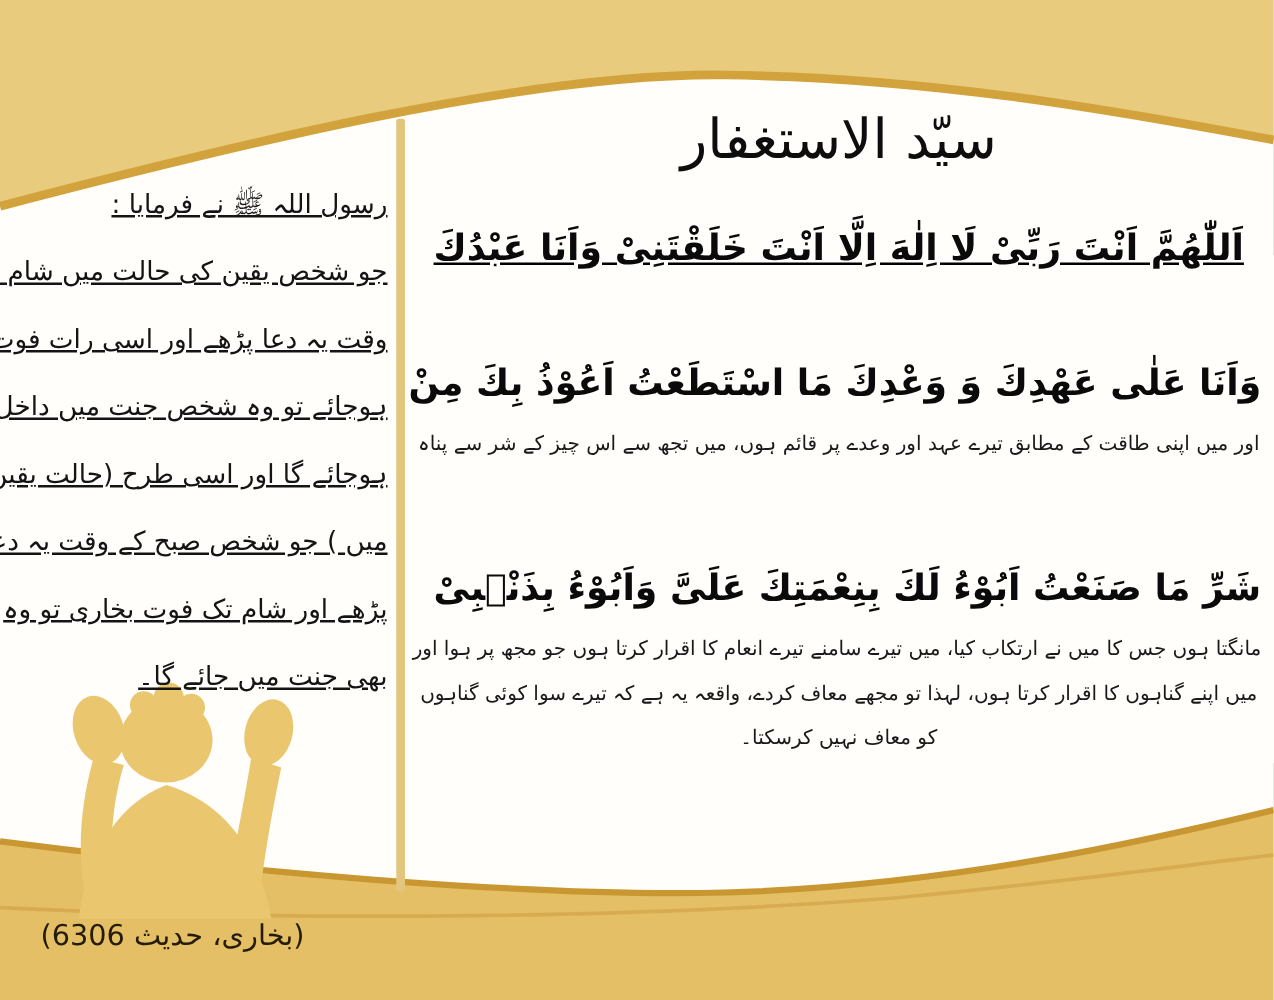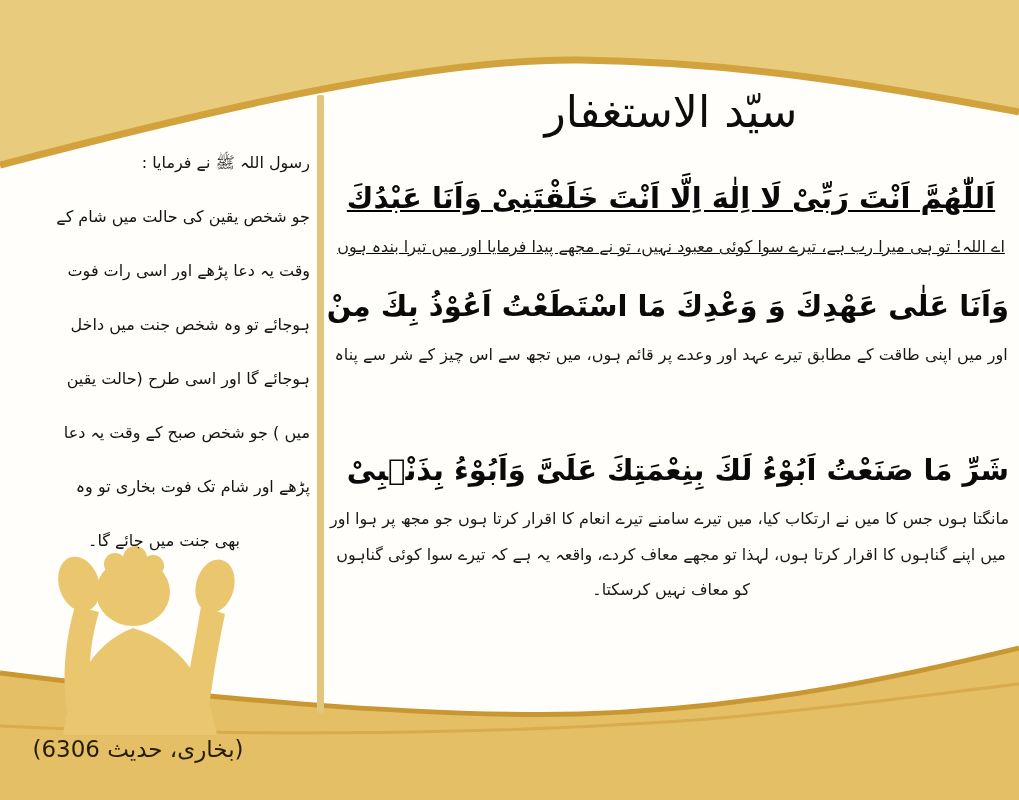--- a/index.html
+++ b/index.html
@@ -15,24 +15,24 @@
   .divider{
     position:absolute; left:317px; top:95px; width:7px; height:618px;
     background:#e3c67e; border-radius:2px;
   }
   
   .sidebar{
     position:absolute; left:18px; top:136px; width:292px;
     direction:rtl; text-align:right; color:#141414;
   }
   .sidebar .line{
-    font-size:16px; line-height:54px; font-weight:500;
-    white-space:nowrap; overflow:visible;
+    font-size:21px; line-height:54px; font-weight:500;
+    white-space:nowrap; overflow:visible;text-decoration:underline;
   }
-  .sidebar .line.centered{ text-align:center; }
+  .sidebar .line.centered{ text-align:right; }
   
   .page-title{
     position:absolute; left:335px; top:86px; width:672px;
     direction:rtl; text-align:center; font-size:44px; font-weight:normal;
     color:#0d0d0d; letter-spacing:1px;
   }
   .dua-section{ position:absolute; left:333px; width:676px; direction:rtl; text-align:center; }
   .sec-1{ top:166px;text-decoration:underline; } .sec-2{ top:274px;text-align:center; } .sec-3{ top:438px;text-align:right; } .sec-4{ top:538px; }
   .arabic-line{
     font-size:29px; font-weight:bold; color:#0a0a0a;
@@ -92,21 +92,20 @@
     <div class="line">ہوجائے گا اور اسی طرح (حالت یقین</div>
     <div class="line">میں ) جو شخص صبح کے وقت یہ دعا</div>
     <div class="line">پڑھے اور شام تک فوت بخاری تو وہ</div>
     <div class="line centered">بھی جنت میں جائے گا۔</div>
   </aside>
 
   <h1 class="page-title" dir="rtl">سیّد الاستغفار</h1>
 
   <section class="dua-section sec-1">
     <div class="arabic-line">اَللّٰهُمَّ اَنْتَ رَبِّیْ لَا اِلٰهَ اِلَّا اَنْتَ خَلَقْتَنِیْ وَاَنَا عَبْدُكَ</div>
-    <div class="urdu-line">اے اللہ! تو ہی میرا رب ہے، تیرے سوا کوئی معبود نہیں، تو نے مجھے پیدا فرمایا اور میں تیرا بندہ ہوں</div>
   </section>
 
   <section class="dua-section sec-2">
     <div class="arabic-line">وَاَنَا عَلٰی عَهْدِكَ وَ وَعْدِكَ مَا اسْتَطَعْتُ اَعُوْذُ بِكَ مِنْ</div>
     <div class="urdu-line">اور میں اپنی طاقت کے مطابق تیرے عہد اور وعدے پر قائم ہوں، میں تجھ سے اس چیز کے شر سے پناہ</div>
   </section>
 
   <section class="dua-section sec-3">
     <div class="arabic-line">شَرِّ مَا صَنَعْتُ اَبُوْءُ لَكَ بِنِعْمَتِكَ عَلَیَّ وَاَبُوْءُ بِذَنْۢبِیْ</div>
     <div class="urdu-line">مانگتا ہوں جس کا میں نے ارتکاب کیا، میں تیرے سامنے تیرے انعام کا اقرار کرتا ہوں جو مجھ پر ہوا اور</div>

